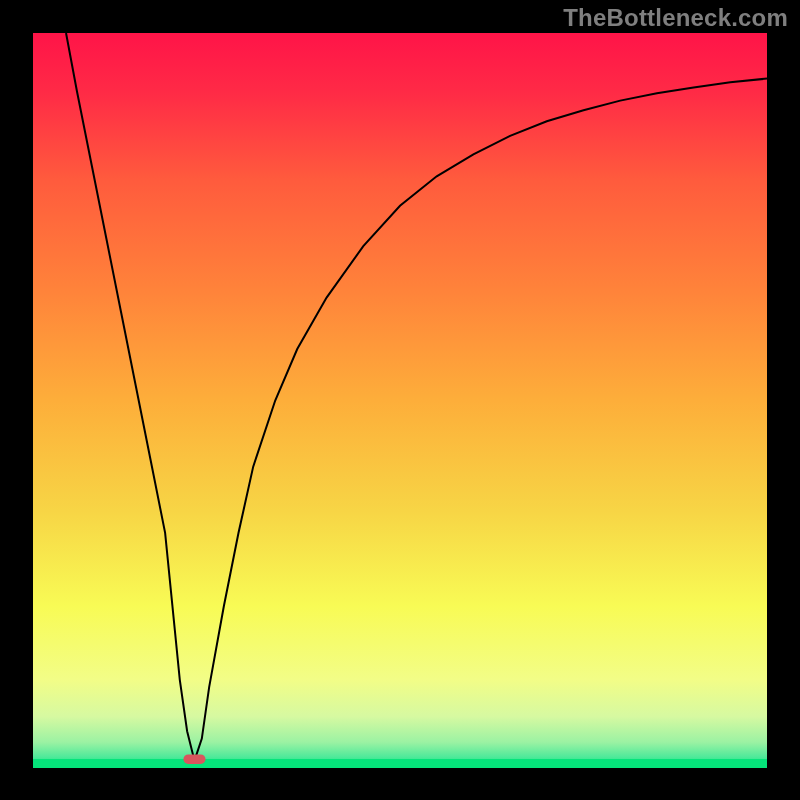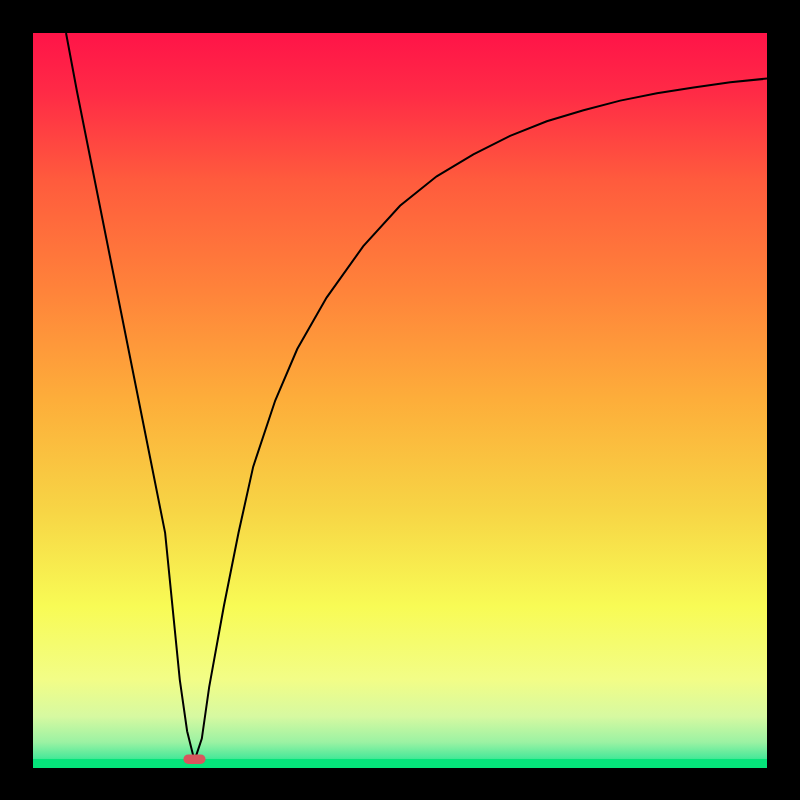--- a/index.html
+++ b/index.html
@@ -3,20 +3,21 @@
 <meta charset="utf-8">
 <style>
   html,body{margin:0;padding:0;width:800px;height:800px;overflow:hidden;font-family:Arial,Helvetica,sans-serif}
   .wrap{position:relative;width:800px;height:800px;background:#000}
   .watermark{position:absolute;top:4px;right:12px;color:#7f7f7f;font-size:24px;font-weight:600;letter-spacing:.2px}
   svg{position:absolute;top:0;left:0}
 </style>
 </head>
 <body>
 <div class="wrap">
+  <div class="watermark">TheBottleneck.com</div>
   <svg id="svg" width="800" height="800" viewBox="0 0 800 800">
       <defs>
         <linearGradient id="bg" x1="0" y1="0" x2="0" y2="1">
           <stop offset="0%" stop-color="#ff1448"></stop>
           <stop offset="8%" stop-color="#ff2a46"></stop>
           <stop offset="20%" stop-color="#ff5b3d"></stop>
           <stop offset="35%" stop-color="#ff833a"></stop>
           <stop offset="50%" stop-color="#fdae3a"></stop>
           <stop offset="65%" stop-color="#f7d545"></stop>
           <stop offset="78%" stop-color="#f8fb55"></stop>

